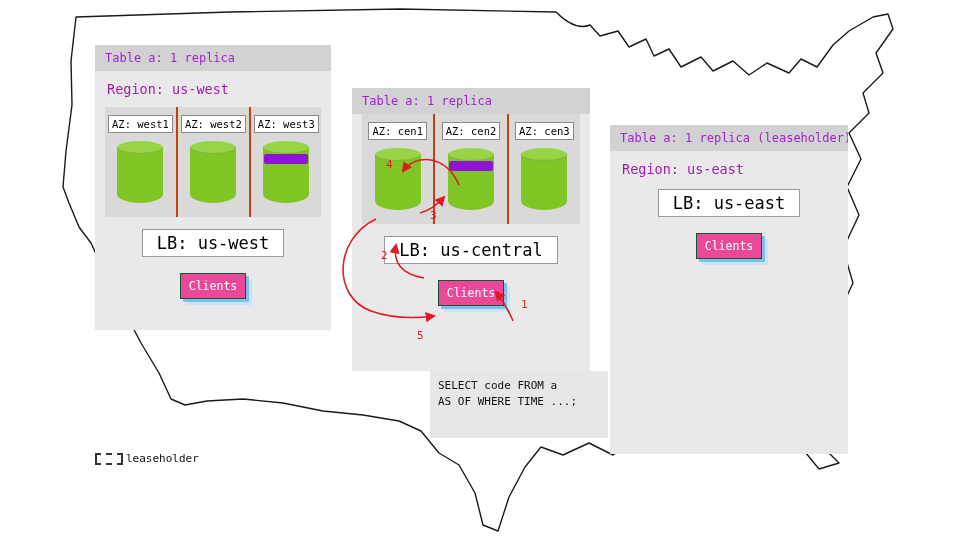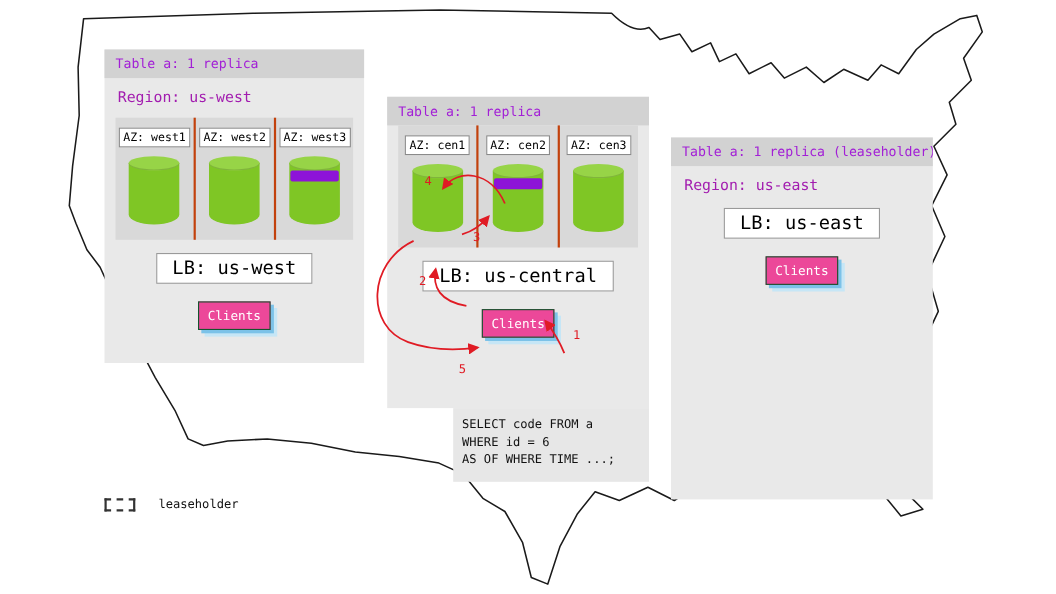--- a/index.html
+++ b/index.html
@@ -28,24 +28,24 @@
   .band{position:absolute;left:1px;right:1px;top:13px;height:10px;background:#8d13d8;
         border-radius:2px;z-index:2;}
   .band.dashed{left:0;right:0;top:12px;height:13px;border:2px dashed #1a1a1a;box-sizing:border-box;}
 
   .lb-box{width:max-content;margin:12px auto 0;background:#fff;border:1px solid #9a9a9a;
           font-size:17px;padding:3px 14px;}
   .clients-btn{width:64px;margin:16px auto 0;background:#ec4899;border:1px solid #14532d;
                color:#fff;font-size:11.5px;text-align:center;padding:5px 0;
                box-shadow:3px 3px 0 #7cc2e8,6px 6px 0 #c6e6f6;}
 
-  .sql-box{position:absolute;left:412px;top:371px;width:162px;height:53px;background:#e7e7e7;
+  .sql-box{position:absolute;left:430px;top:371px;width:162px;height:53px;background:#e7e7e7;
            padding:7px 8px;font-size:11px;line-height:1.45;color:#111;z-index:1;}
 
-  .legend{position:absolute;left:95px;top:452px;display:flex;align-items:center;gap:21px;z-index:1;}
+  .legend{position:absolute;left:95px;top:452px;display:flex;align-items:center;gap:3px;z-index:1;}
   .legend-swatch{width:28px;height:12px;background:#fff;border:2px dashed #333;box-sizing:border-box;}
   .legend-label{font-size:11px;color:#111;}
 </style>
 </head>
 <body>
 
 <div class="canvas">
 
   <svg class="map-svg" width="960" height="540" viewBox="0 0 960 540">
     <path d="M 76,17 L 230,12 L 400,9 L 556,12
@@ -133,21 +133,20 @@
     <div class="panel-header">Table a: 1 replica (leaseholder)</div>
     <div class="panel-body">
       <div class="region-title">Region: us-east</div>
       <div class="lb-box">LB: us-east</div>
       <div class="clients-btn">Clients</div>
     </div>
   </div>
 
   <div class="sql-box">
     <div>SELECT code FROM a</div>
-    <div>WHERE id = 6</div>
     <div>AS OF WHERE TIME ...;</div>
   </div>
 
   <div class="legend">
     <div class="legend-swatch"></div>
     <div class="legend-label">leaseholder</div>
   </div>
 
   <svg class="arrows-svg" width="960" height="540" viewBox="0 0 960 540">
     <defs>

